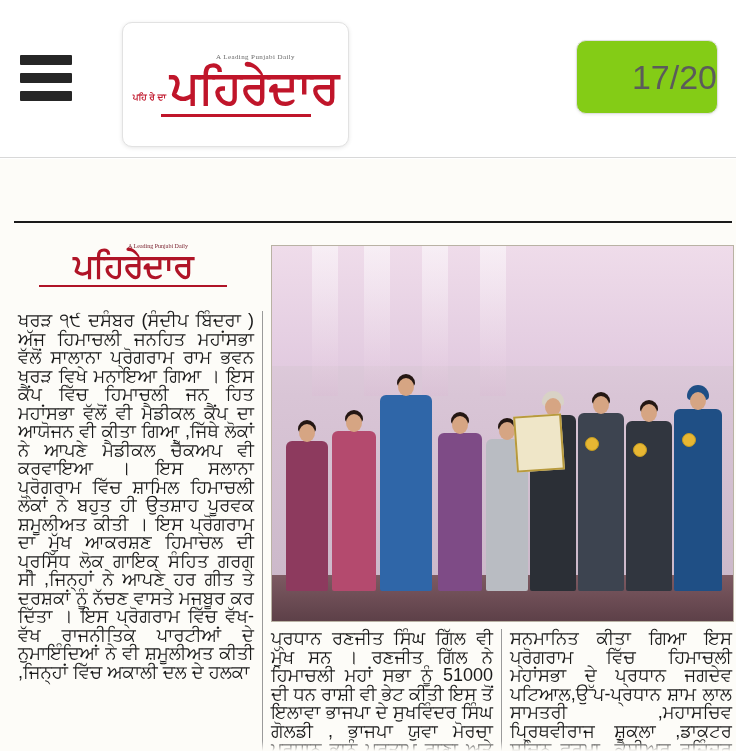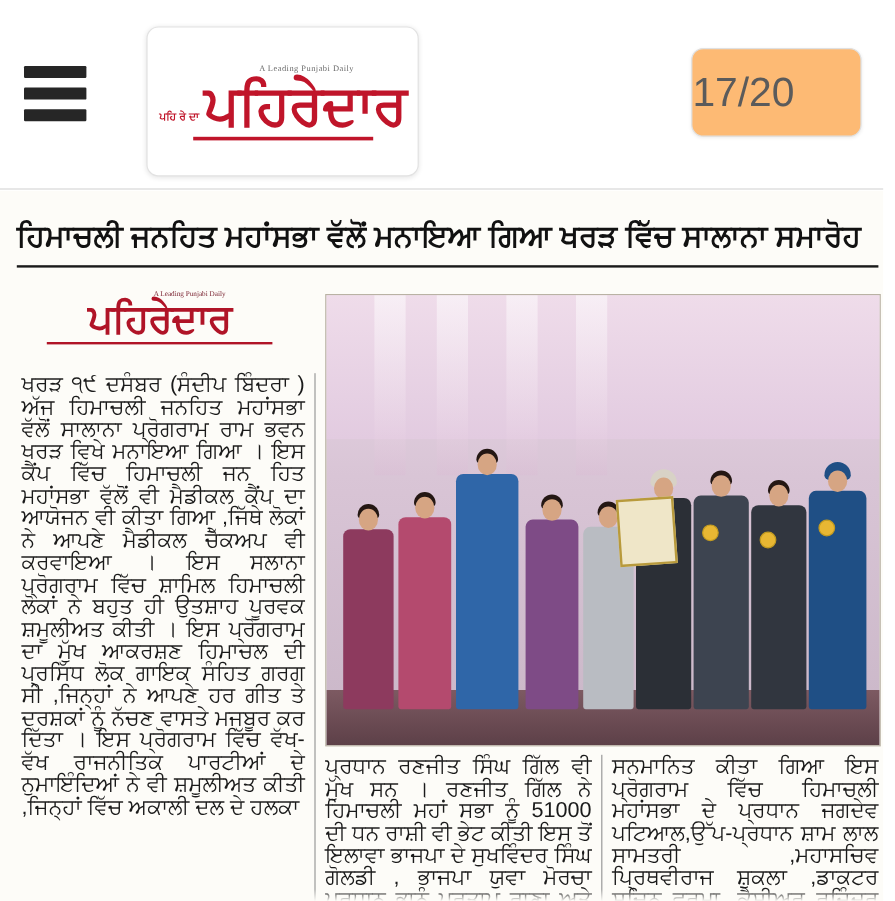--- a/index.html
+++ b/index.html
@@ -101,25 +101,25 @@
   }
 
   .page-counter {
     position: absolute;
     right: 28px;
     top: 40px;
     width: 140px;
     height: 72px;
     border: 1px solid #e0e0e0;
     border-radius: 10px;
-    background: #fdba74;
+    background: #84cc16;
     box-shadow: 0 1px 3px rgba(0,0,0,0.08);
     display: flex;
     align-items: center;
-    justify-content: flex-start;
+    justify-content: flex-end;
   }
   .page-counter-text {
     font-size: 34px;
     color: #5b5b5b;
     font-family: "Liberation Sans", sans-serif;
   }
 
   .edge-card {
     position: absolute;
     right: -8px;
@@ -335,21 +335,20 @@
 
     <div class="page-counter">
       <div class="page-counter-text">17/20</div>
     </div>
 
     <div class="edge-card"></div>
   </div>
 
   <div class="clipping">
 
-    <div class="headline">ਹਿਮਾਚਲੀ ਜਨਹਿਤ ਮਹਾਂਸਭਾ ਵੱਲੋਂ ਮਨਾਇਆ ਗਿਆ ਖਰੜ ਵਿੱਚ ਸਾਲਾਨਾ ਸਮਾਰੋਹ</div>
     <div class="headline-rule"></div>
 
     <div class="masthead-small">
       <div class="ms-sub">A Leading Punjabi Daily</div>
       <div class="ms-word">ਪਹਿਰੇਦਾਰ</div>
       <div class="ms-rule"></div>
     </div>
 
     <div class="photo">
       <div class="stage-top"></div>

